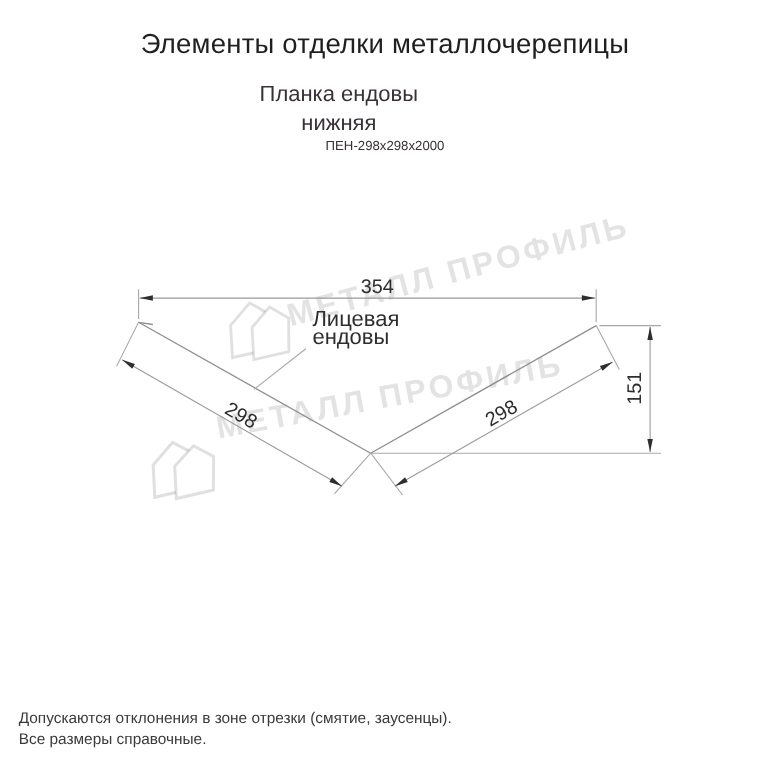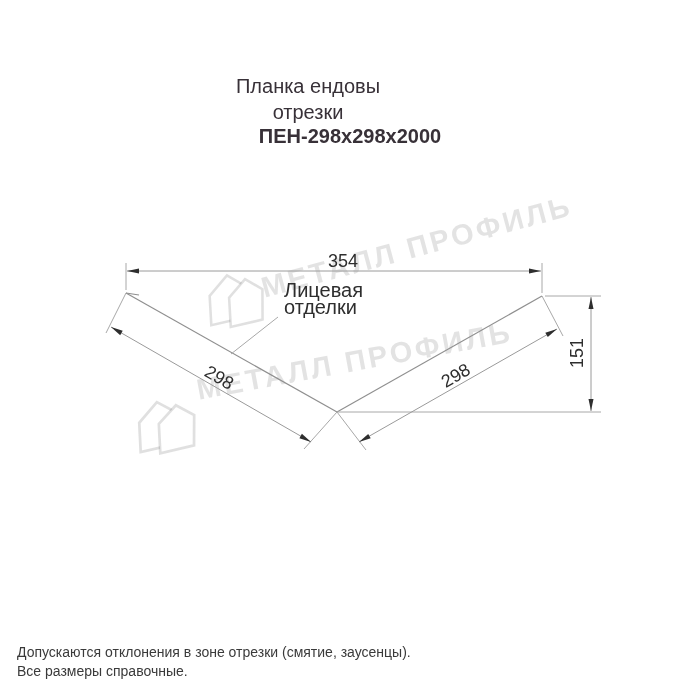--- a/index.html
+++ b/index.html
@@ -11,21 +11,21 @@
   .title{
     position:absolute;top:26px;left:0;width:700px;text-align:center;
     font-size:25px;color:#1f1f1f;letter-spacing:0.2px;
   }
   .subtitle{
     position:absolute;top:73px;left:0;width:616px;text-align:center;
     font-size:20px;line-height:26px;color:#383138;
   }
   .product-code{
     position:absolute;top:125px;left:0;width:700px;text-align:center;
-    font-size:20px;color:#383138;font-weight:bold;
+    font-size:12px;color:#383138;
   }
   
   .wm-text{
     position:absolute;white-space:nowrap;font-weight:bold;
     font-size:29px;letter-spacing:3px;color:rgba(60,60,60,0.14);
     transform-origin:0 50%;
   }
   .wm1-text{left:262px;top:272px;transform:rotate(-15deg);}
   .wm2-text{left:197px;top:374px;transform:rotate(-10.5deg);}
   .wm-houses{position:absolute;}
@@ -64,23 +64,24 @@
   <div class="wm-text wm1-text">МЕТАЛЛ ПРОФИЛЬ</div>
 
   <svg class="wm-houses wm2-houses" width="78" height="60" viewBox="0 0 84 66">
     <g fill="none" stroke="rgba(60,60,60,0.16)" stroke-width="3">
       <path d="M6,58 L10,26 L33,7 L51,21 L45,56 Z"></path>
       <path d="M27,63 L31,31 L53,14 L71,28 L65,61 Z" fill="#ffffff"></path>
     </g>
   </svg>
   <div class="wm-text wm2-text">МЕТАЛЛ ПРОФИЛЬ</div>
 
+  <div class="title">Элементы отделки металлочерепицы</div>
   <div class="subtitle">
     <div>Планка ендовы</div>
-    <div>отрезки</div>
+    <div>нижняя</div>
   </div>
   <div class="product-code">ПЕН-298х298х2000</div>
 
   <svg class="diagram-svg" width="700" height="700" viewBox="0 0 700 700">
 
     <g stroke="#8f8f8f" stroke-width="1.2" fill="none">
       <path d="M126,293 L139,295"></path>
       <path d="M126,293 L337,412"></path>
       <path d="M337,412 L542,296"></path>
     </g>
@@ -116,21 +117,21 @@
     </g>
   </svg>
 
   <div class="dim-label" style="left:343px;top:261px;">354</div>
   <div class="dim-label rot-left" style="left:219px;top:378px;">298</div>
   <div class="dim-label rot-right" style="left:456px;top:376px;">298</div>
   <div class="dim-label rot-vert" style="left:577px;top:353px;">151</div>
 
   <div class="face-label">
     <div>Лицевая</div>
-    <div>отделки</div>
+    <div>ендовы</div>
   </div>
 
   <div class="footer">
     <div>Допускаются отклонения в зоне отрезки (смятие, заусенцы).</div>
     <div>Все размеры справочные.</div>
   </div>
 
 </div>
 
 </body></html>

